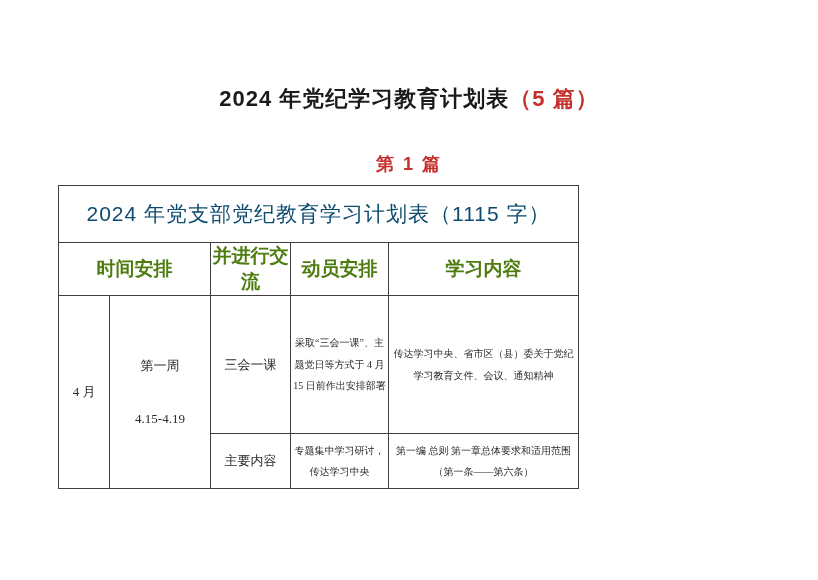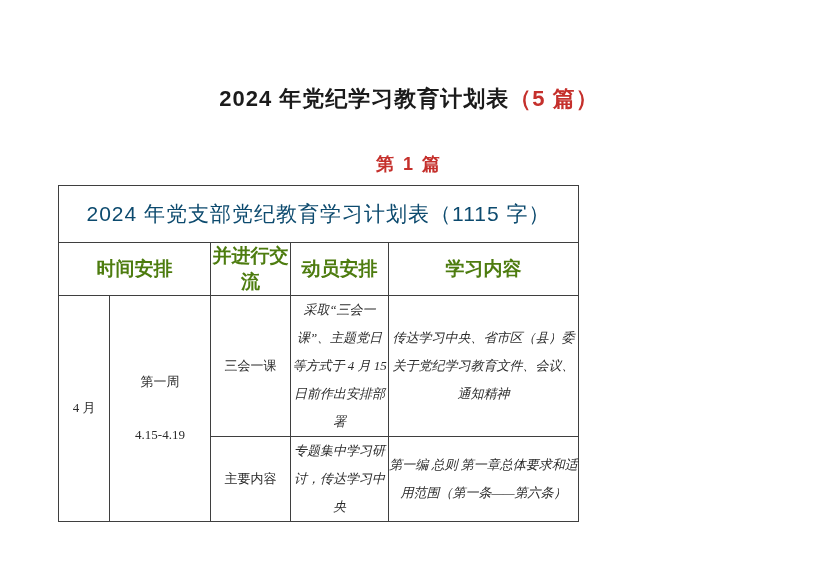--- a/index.html
+++ b/index.html
@@ -72,26 +72,25 @@
   tr.body-row-2 { height:55px; }
 
   td.c-month, td.c-week, td.c-method {
     font-family:"Liberation Serif", serif;
     font-size:13px;
     color:#2b2b2b;
   }
   td.c-week .week2 { margin-top:36px; }
   td.c-text {
     font-family:"Liberation Serif", serif;
-    font-size:13px;
+    font-size:10px;
     line-height:2.15;
     text-align:left;
     padding:4px 8px;
     color:#2b2b2b;
-    font-style:italic;
   }
 </style>
 </head>
 <body>
 
 <div class="page">
 
   <div class="doc-title">
     <span>2024 年党纪学习教育计划表</span><span class="accent" style="color: rgb(197, 48, 44);">（5 篇）</span>
   </div>

